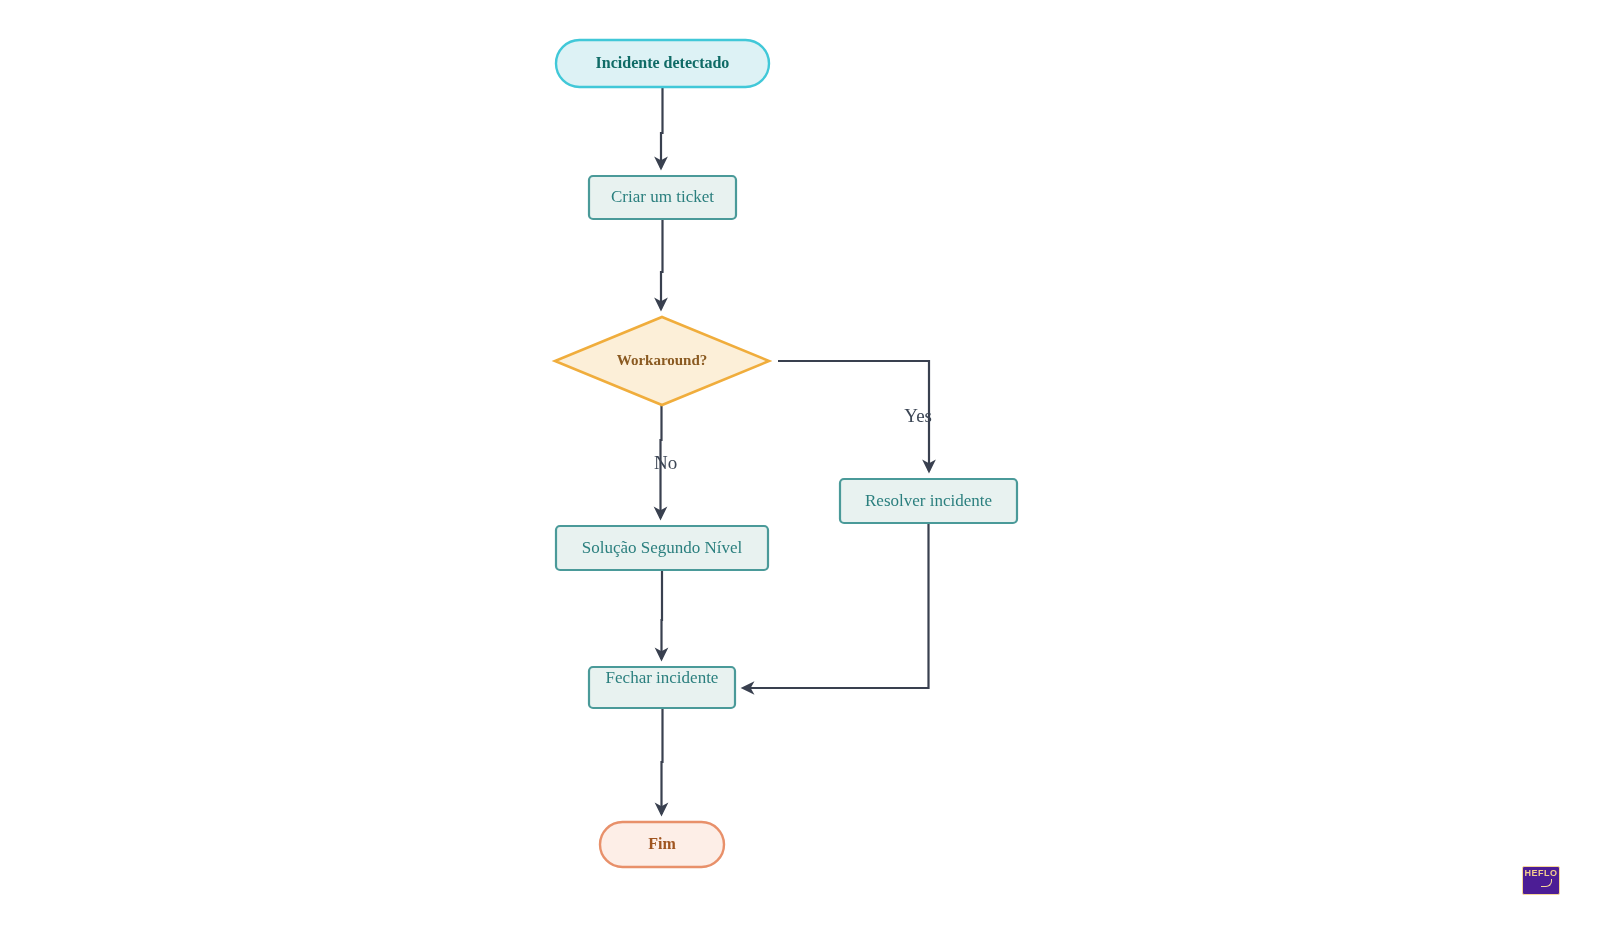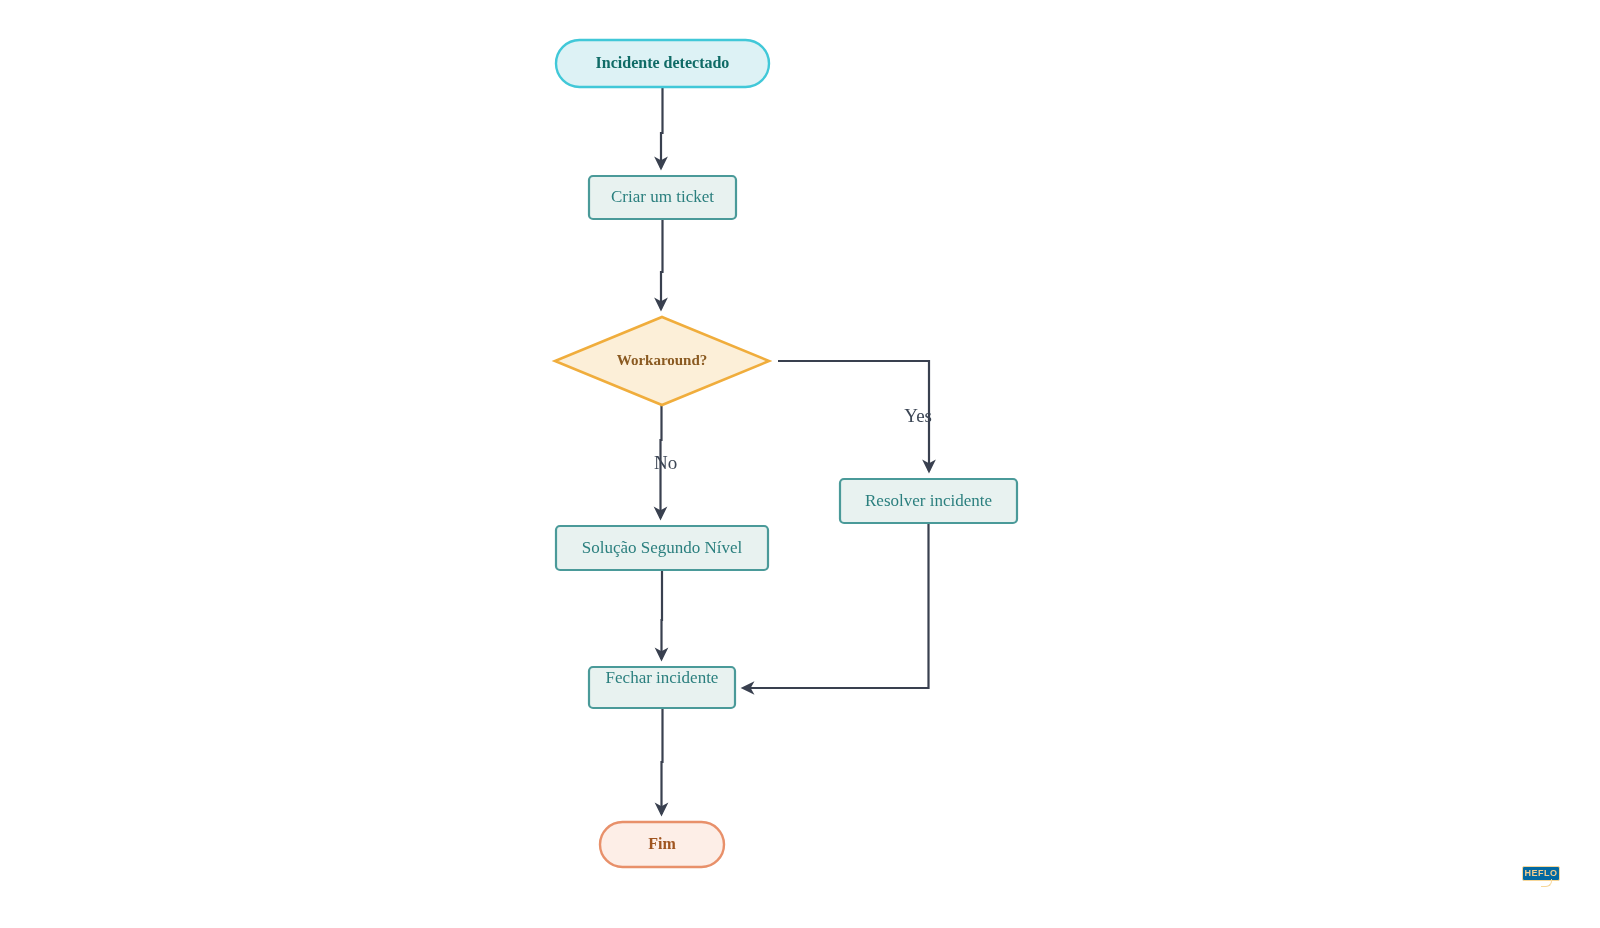--- a/index.html
+++ b/index.html
@@ -31,25 +31,25 @@
     font-family: "Liberation Serif", "DejaVu Serif", serif;
     font-size: 19px;
     fill: #3c4655;
     dominant-baseline: middle;
   }
   .logo-box {
     position: absolute;
     left: 1522px;
     top: 866px;
     width: 38px;
-    height: 15px;
+    height: 29px;
     border: 1.6px solid #f7d79a;
     border-radius: 2px;
     box-sizing: border-box;
-    background: #0369a1;
+    background: #4c1d95;
   }
   .logo-text {
     font-family: "Liberation Sans", "DejaVu Sans", sans-serif;
     font-size: 9px;
     font-weight: bold;
     color: #f3cd8e;
     letter-spacing: 0.5px;
     line-height: 12px;
     text-align: center;
     width: 100%;

